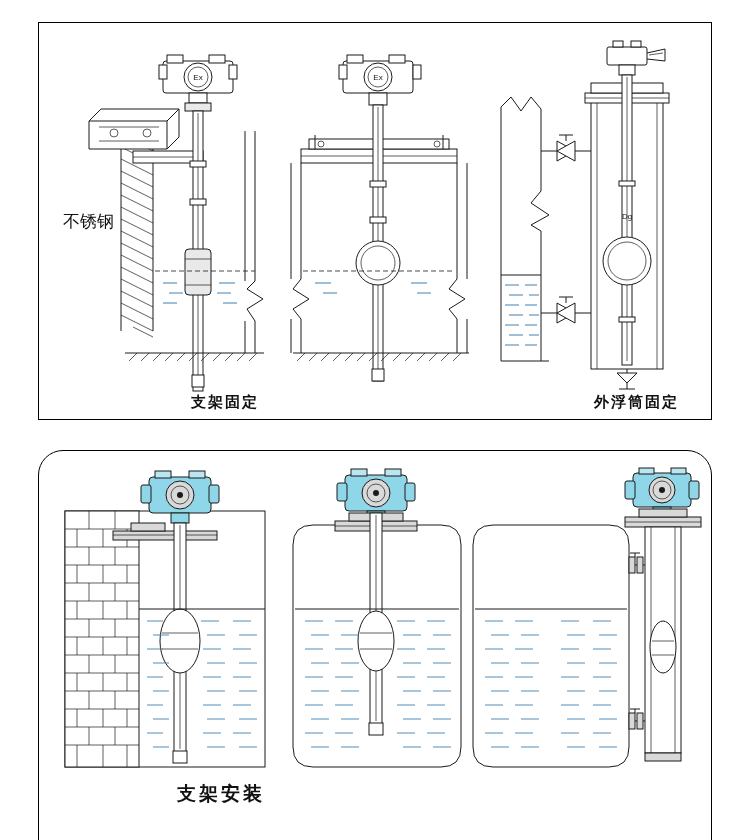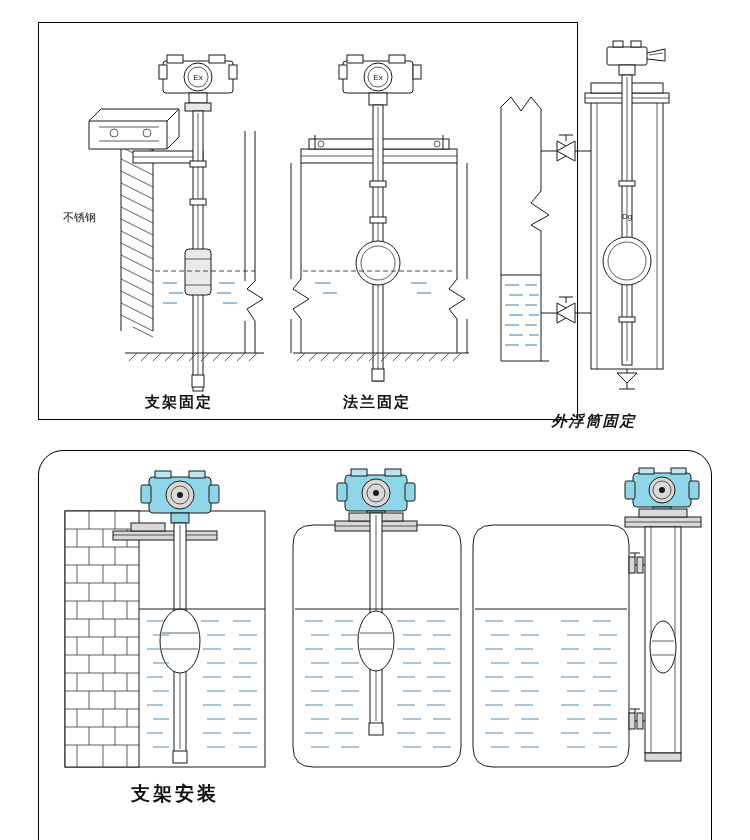--- a/index.html
+++ b/index.html
@@ -11,38 +11,38 @@
   }
   .page{position:relative;width:750px;height:840px;overflow:hidden;background:#fff;}
 
   
   .panel{
     position:absolute;
     border:1px solid #000;
     background:#fff;
     box-sizing:border-box;
   }
-  #panel-top{left:38px;top:22px;width:540px;height:398px;}
+  #panel-top{left:38px;top:22px;width:674px;height:398px;}
   #panel-bottom{left:38px;top:450px;width:674px;height:467px;border-radius:25px;}
 
   .fig{position:absolute;}
 
   .caption{
     position:absolute;
-    text-align:center;
+    text-align:right;
     font-family:"Liberation Sans", sans-serif;
     color:#111;
     white-space:nowrap;
   }
   .cap-top{font-size:15px;font-weight:600;letter-spacing:2px;}
   .cap-bottom{font-size:19px;font-weight:700;letter-spacing:3px;}
 
   .label-small{
     position:absolute;
-    font-size:11px;
+    font-size:17px;
     color:#111;
     white-space:nowrap;
   }
 
   svg{display:block;overflow:visible;}
   .ln{stroke:#1a1a1a;fill:none;stroke-width:1;}
   .ln-thin{stroke:#1a1a1a;fill:none;stroke-width:0.7;}
   .ln-dash{stroke:#1a1a1a;fill:none;stroke-width:0.8;stroke-dasharray:5 3;}
   .wall{stroke:#1a1a1a;fill:none;stroke-width:0.7;}
   .fillw{fill:#ffffff;stroke:#1a1a1a;stroke-width:1;}
@@ -329,22 +329,21 @@
         <g>
           <line class="ln" x1="148" y1="338" x2="148" y2="348"></line>
           <path class="fillw" d="M138 342 L158 342 L148 352 Z"></path>
           <line class="ln" x1="148" y1="352" x2="148" y2="358"></line>
           <line class="ln" x1="140" y1="358" x2="156" y2="358"></line>
         </g>
       </svg>
     </div>
 
     <div class="caption cap-top" style="left:60px;top:370px;width:160px;">支架固定</div>
-    <div class="caption cap-top" style="left:258px;top:370px;width:160px;">法兰固定</div>
-    <div class="caption cap-top" style="left:470px;top:389px;width:170px;font-style:italic;">外浮筒固定</div>
+    <div class="caption cap-top" style="left:470px;top:370px;width:170px;">外浮筒固定</div>
   </div>
 
   <div class="panel" id="panel-bottom">
 
     <div class="fig" style="left:22px;top:18px;width:208px;height:300px;">
       <svg width="208" height="300" viewBox="0 0 208 300">
 
         <rect class="ln" x="4" y="42" width="200" height="256" fill="none"></rect>
 
         <g>

